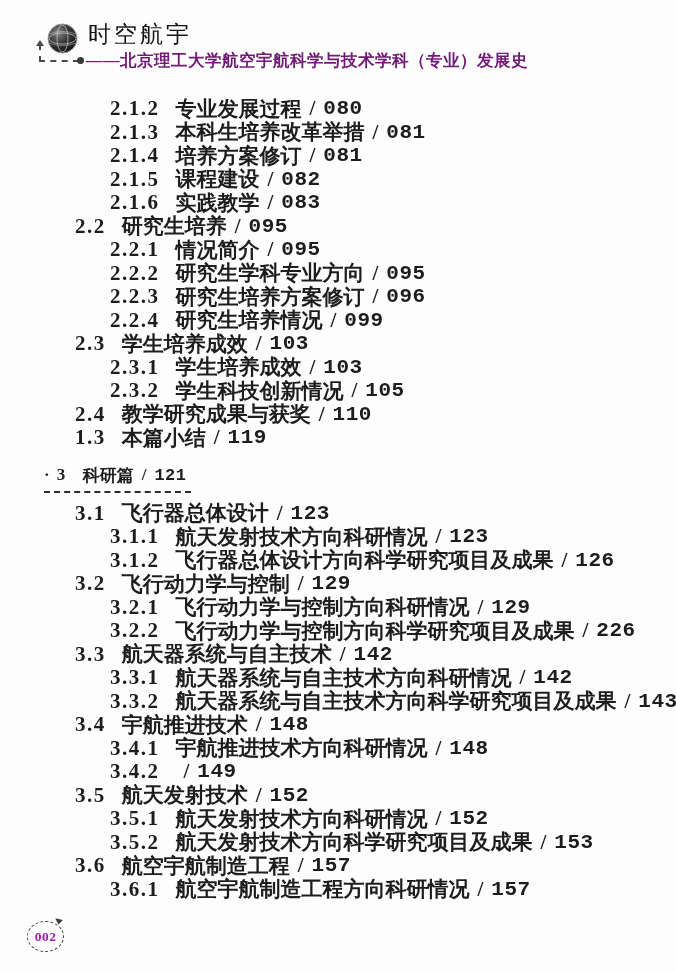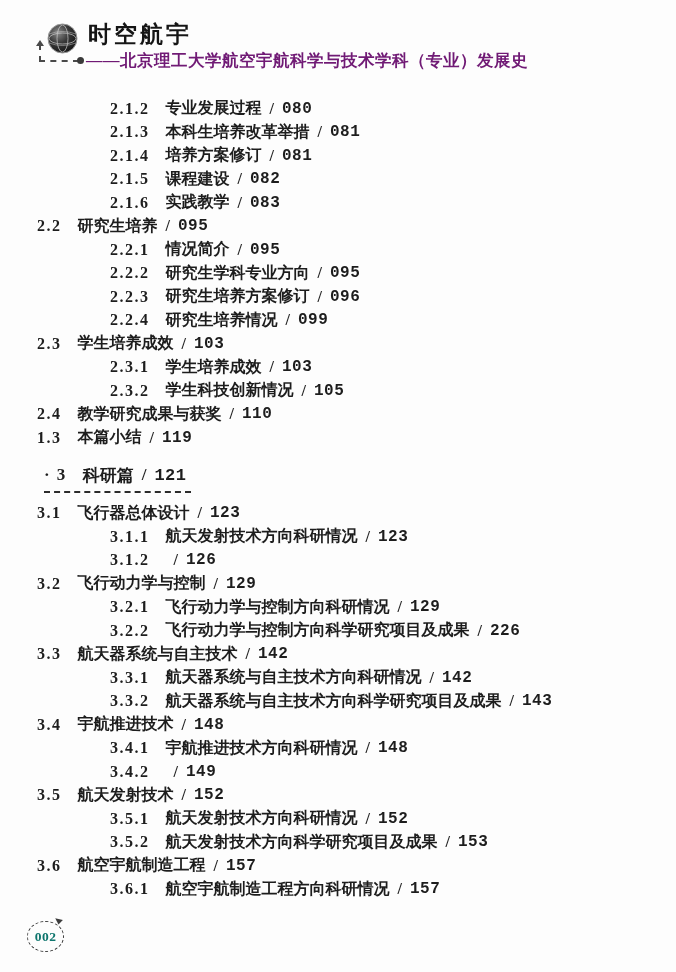--- a/index.html
+++ b/index.html
@@ -29,36 +29,36 @@
   .bracket-h {
     position: absolute; left: 39px; top: 60px; width: 40px; height: 0;
     border-top: 2px dashed #4a4a4a;
   }
   .bracket-dot {
     position: absolute; left: 77px; top: 57px; width: 7px; height: 7px;
     background: #3a3a3a; border-radius: 50%;
   }
   .book-title {
     position: absolute; left: 88px; top: 19px;
-    font-size: 23px; font-weight: bold; letter-spacing: 3px; color: #151515;
+    font-size: 23px; font-weight: normal; letter-spacing: 3px; color: #151515;
   }
   .book-subtitle {
     position: absolute; left: 86px; top: 50px;
     font-size: 16.5px; font-weight: bold; letter-spacing: 0.5px; color: #701a75;
   }
 
   
   .toc { position: absolute; left: 0; top: 97px; width: 100%; }
   .toc-row {
     display: flex; align-items: center;
     height: 23.5px;
-    font-size: 16px; font-weight: bold;
+    font-size: 21px; font-weight: bold;
     white-space: nowrap;
   }
-  .toc-row.level-2 { padding-left: 37px; }
+  .toc-row.level-2 { padding-left: 75px; }
   .toc-row.level-3 { padding-left: 110px; }
   .toc-row.section {
     padding-left: 44px;
     height: auto;
     margin-top: 14px; margin-bottom: 9px;
     font-size: 17px;
   }
   .section-inner {
     display: inline-flex; align-items: center;
     padding-bottom: 4px; padding-right: 4px;
@@ -68,21 +68,21 @@
   .num { letter-spacing: 1.5px; margin-right: 16px; }
   .sep { margin: 0 8px; font-weight: bold; }
   .page-num { letter-spacing: 0.5px; font-family: Liberation Mono, monospace; }
 
   
   .folio {
     position: absolute; left: 27px; top: 921px;
     width: 37px; height: 31px;
     border: 1.6px dashed #3c3c3c; border-radius: 50%;
     display: flex; align-items: center; justify-content: center;
-    font-size: 13.5px; font-weight: bold; color: #0f766e;
+    font-size: 13.5px; font-weight: bold; color: #a21caf;
     letter-spacing: 0.5px;
   }
   .folio-arrow {
     position: absolute; left: 56px; top: 917px; width: 0; height: 0;
     border-left: 5px solid transparent; border-right: 2px solid transparent;
     border-bottom: 6px solid #3c3c3c;
     transform: rotate(62deg);
   }
 </style>
 </head>
@@ -222,20 +222,21 @@
       <span class="page-num">123</span>
     </div>
     <div class="toc-row level-3">
       <span class="num">3.1.1</span>
       <span class="title">航天发射技术方向科研情况</span>
       <span class="sep">/</span>
       <span class="page-num">123</span>
     </div>
     <div class="toc-row level-3">
       <span class="num">3.1.2</span>
+      <span class="title">飞行器总体设计方向科学研究项目及成果</span>
       <span class="sep">/</span>
       <span class="page-num">126</span>
     </div>
     <div class="toc-row level-2">
       <span class="num">3.2</span>
       <span class="title">飞行动力学与控制</span>
       <span class="sep">/</span>
       <span class="page-num">129</span>
     </div>
     <div class="toc-row level-3">

